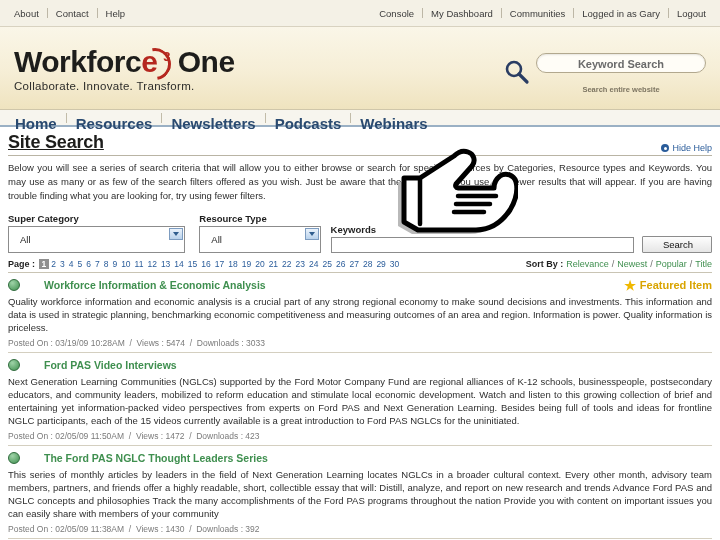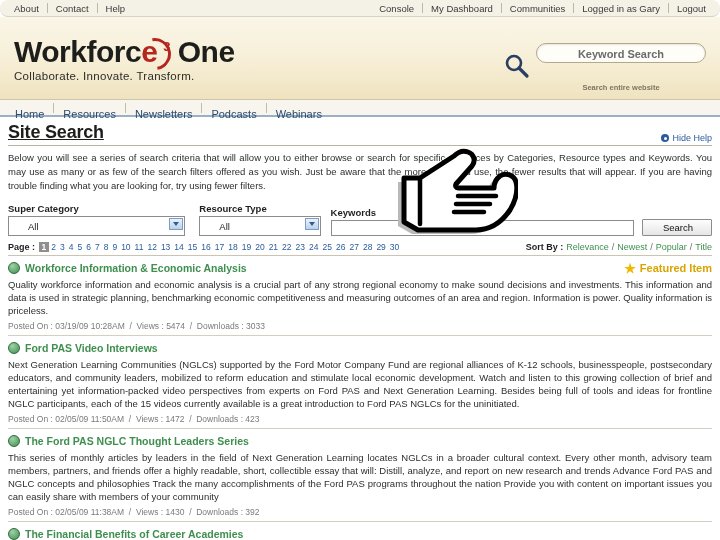--- a/index.html
+++ b/index.html
@@ -11,30 +11,29 @@
   }
   #page {
     position: relative;
     width: 720px; height: 540px;
     background: #ffffff;
     overflow: hidden;
   }
 
   
   .topbar {
-    height: 17px;
+    height: 27px;
     background: #f4f1e6;
     border-bottom: 1px solid #d8d2c0;
     display: flex;
     align-items: center;
     font-size: 9.5px;
     color: #3a3a3a;
     padding: 0 6px;
     box-sizing: border-box;
-    border-radius: 8px;
   }
   .topbar .left, .topbar .right { display: flex; align-items: center; }
   .topbar .right { margin-left: auto; }
   .topbar a {
     color: #3a3a3a;
     text-decoration: none;
     padding: 0 8px;
     white-space: nowrap;
     line-height: 11px;
   }
@@ -106,36 +105,36 @@
     font-size: 11px;
     color: #6b6b6b;
     text-align: center;
     line-height: 20px;
     box-sizing: border-box;
     box-shadow: inset 0 1px 2px rgba(0,0,0,0.10);
   }
   .kw-sub {
     font-size: 7.5px;
     color: #7c7461;
-    margin-top: 20px;
+    margin-top: 12px;
   }
 
   
   .mainnav {
     height: 17px;
     background: #f7f5ee;
     border-bottom: 2px solid #9ab0c4;
     display: flex;
     align-items: center;
     padding-left: 6px;
     box-sizing: border-box;
   }
   .mainnav a {
-    font-size: 11px;
-    font-weight: normal;
+    font-size: 15px;
+    font-weight: bold;
     color: #2a4a70;
     text-decoration: none;
     padding: 0 9px;
     white-space: nowrap;
     margin-top: 12px;
   }
   .mainnav .sep { width: 1px; height: 10px; background: #c2bca9; }
 
   
   .content { padding: 5px 8px 0 8px; position: relative; }
@@ -196,28 +195,28 @@
   .filter-col.sc { width: 190px; }
   .filter-col.rt { width: 130px; margin-left: 14px; }
   .filter-col.kw { width: 325px; margin-left: 10px; }
   .filter-label {
     font-size: 9.5px;
     font-weight: bold;
     color: #1f1f1f;
     margin-bottom: 2px;
   }
   .select-box {
-    height: 20px;
+    height: 27px;
     border: 1px solid #8c8c8c;
     background: #ffffff;
     display: flex;
     align-items: center;
     font-size: 9.5px;
     color: #1f1f1f;
-    padding-left: 19px;
+    padding-left: 11px;
     box-sizing: border-box;
     position: relative;
   }
   .select-arrow {
     position: absolute;
     right: 1px; top: 1px;
     width: 14px; height: 12px;
     background: linear-gradient(to bottom, #eaf2fb, #b9d2ec);
     border: 1px solid #7d9cc0;
     box-sizing: border-box;
@@ -290,20 +289,21 @@
   }
   .sortby .lbl { font-weight: bold; color: #1f1f1f; }
   .sortby a { color: #3f8f4f; text-decoration: none; }
   .sortby .slash { color: #6e6e6e; }
 
   
   .result { padding-top: 6px; }
   .result-head {
     display: flex;
     align-items: center;
+    gap: 19px;
   }
   .globe-ico {
     width: 10px; height: 10px;
     border-radius: 50%;
     background: radial-gradient(circle at 35% 30%, #9fd3a8, #3f8f4f);
     border: 1px solid #2f6b3c;
     margin-right: 5px;
     flex: none;
   }
   .result-title {

